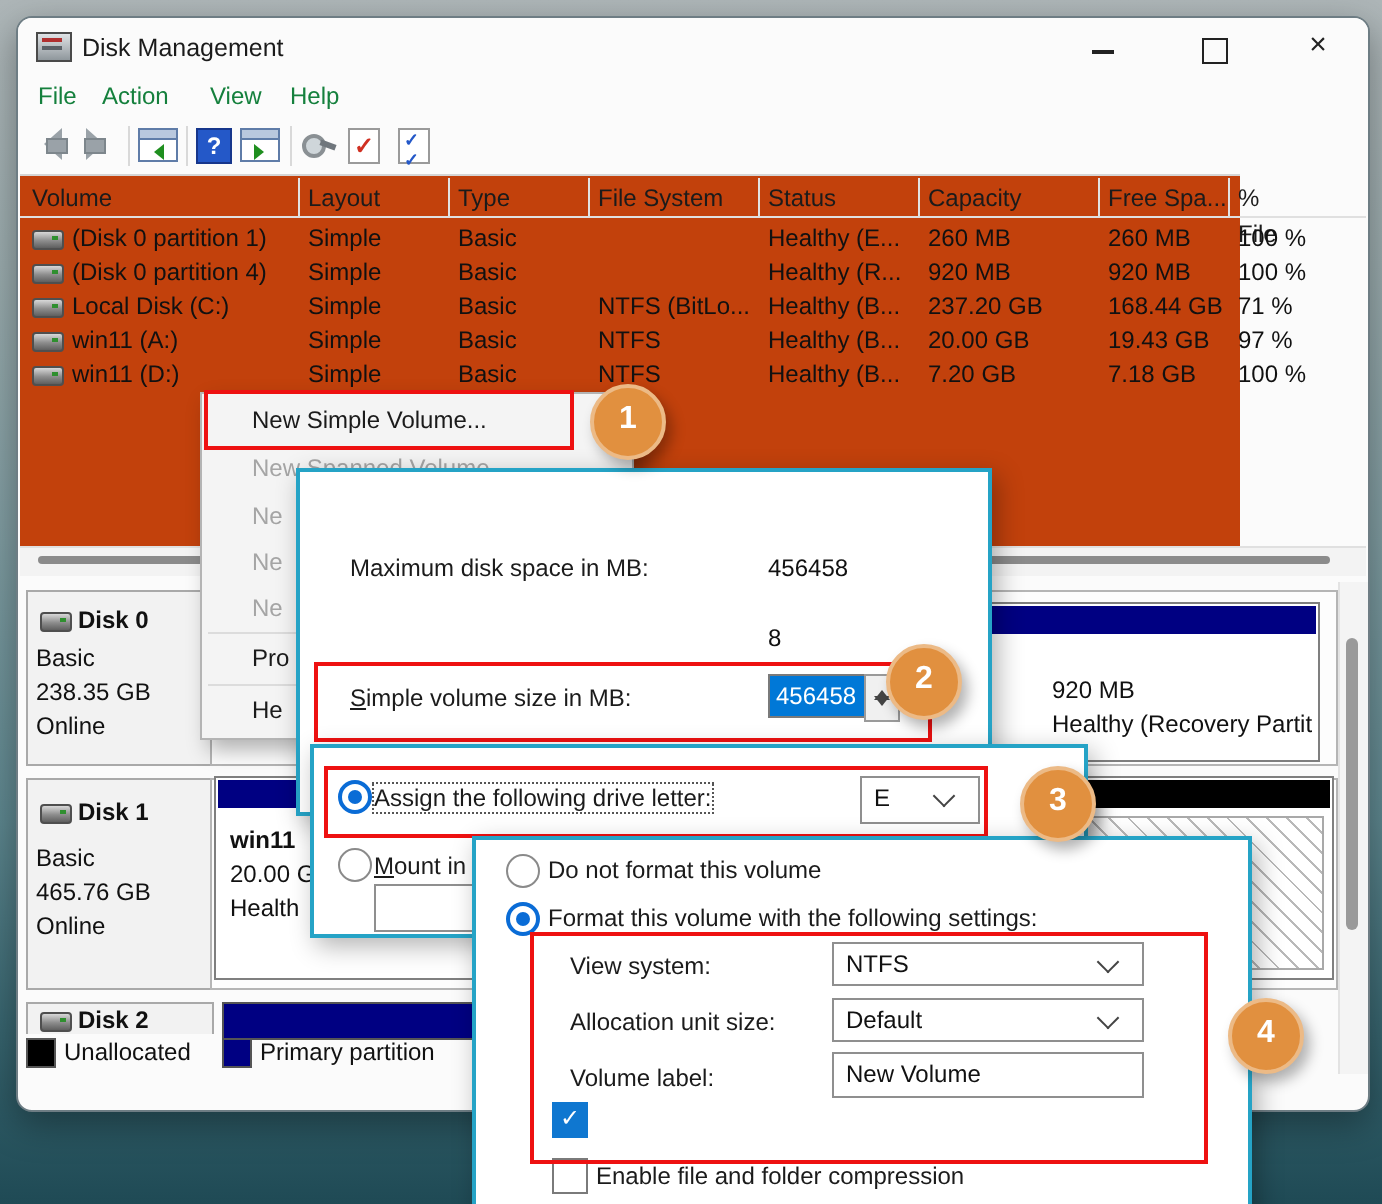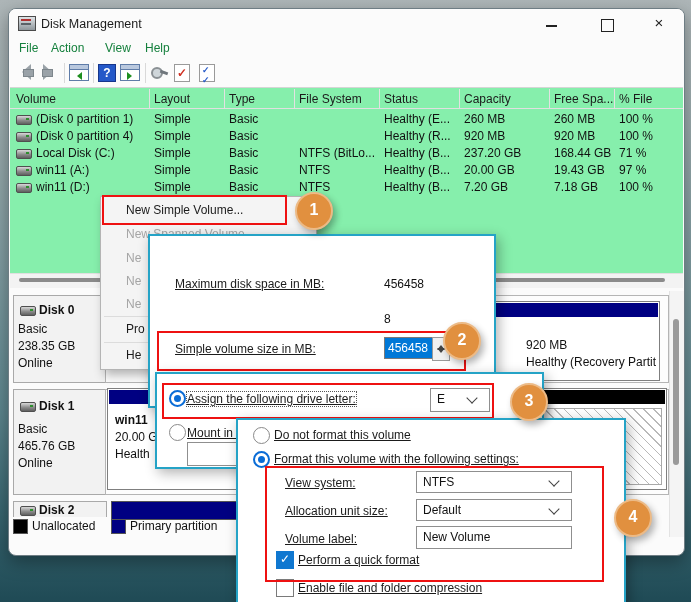--- a/index.html
+++ b/index.html
@@ -25,21 +25,21 @@
   .mmcicon{width:18px;height:15px;border:1px solid #5f7ca8;background:#fff;}
   .mmcicon .bar{position:absolute;left:0;top:0;right:0;height:4px;background:#b9c8de;border-bottom:1px solid #5f7ca8;}
   .mmcicon .tri{position:absolute;top:7px;width:0;height:0;border:4px solid transparent;}
   .helpicon{width:16px;height:16px;background:#2458c8;color:#fff;font-weight:bold;text-align:center;line-height:16px;font-size:12px;border:1px solid #16368c;}
   .pagicon{width:14px;height:16px;background:#fff;border:1px solid #9a9a9a;}
   .pagicon .mark{position:absolute;left:2px;top:1px;font-size:12px;font-weight:bold;}
   .lens{width:18px;height:14px;}
   .lens .glass{position:absolute;left:1px;top:3px;width:8px;height:8px;border:2px solid #8a9094;border-radius:50%;background:#cfd6da;}
   .lens .handle{position:absolute;left:10px;top:7px;width:8px;height:3px;background:#6f7competitive77;background:#6f767c;transform:rotate(20deg);}
   
-  #listview{left:1px;top:78px;width:673px;height:186px;background:#86efac;border-top:1px solid #d5d5d5;}
+  #listview{left:1px;top:78px;width:610px;height:186px;background:#c2410c;border-top:1px solid #d5d5d5;}
   .colhead{top:2px;height:18px;line-height:18px;color:#1b1b1b;}
   .colsep{top:1px;width:1px;height:19px;background:#e2e2e2;}
   .lv-row-text{height:17px;line-height:17px;white-space:nowrap;}
   .volicon{width:14px;height:8px;border-radius:2px;background:linear-gradient(180deg,#d8d8d8 0%,#8c8c8c 55%,#5f5f5f 100%);border:1px solid #4f4f4f;}
   .volicon i{position:absolute;right:2px;top:2px;width:3px;height:2px;background:#2f8f2f;}
   .hscroll{left:1px;top:264px;width:673px;height:14px;background:#f3f3f3;border-top:1px solid #e0e0e0;}
   .hthumb{left:10px;top:269px;width:646px;height:4px;background:#8b8b8b;border-radius:2px;}
   
   .diskinfo{left:4px;width:92px;background:#f2f2f2;border:1px solid #a9a9a9;}
   .diskname{font-weight:bold;color:#111;}
@@ -53,21 +53,21 @@
   
   #ctxmenu{left:100px;top:196px;width:215px;height:172px;background:#f4f4f4;border:1px solid #b4b4b4;box-shadow:4px 5px 10px rgba(0,0,0,.3);z-index:10;}
   .ctx-item{left:126px;width:160px;height:22px;line-height:22px;color:#1b1b1b;z-index:11;}
   .ctx-item.disabled{color:#a5a5a5;}
   .ctx-sep{left:104px;width:205px;height:1px;background:#dcdcdc;z-index:11;}
   
   .dlg{background:#fff;border:2px solid #25a3c6;box-shadow:3px 4px 12px rgba(0,0,0,.30);}
   .redbox{border:2px solid #ee1111;background:transparent;}
   .badge{width:34px;height:34px;border-radius:50%;background:#e1903f;border:2px solid #ecba86;color:#fff;
     font-weight:bold;font-size:16px;text-align:center;line-height:32px;z-index:40;box-shadow:3px 4px 7px rgba(0,0,0,.3);}
-  .fieldlbl{color:#1b1b1b;white-space:nowrap;text-decoration:underline;}
+  .fieldlbl{color:#1b1b1b;white-space:nowrap;}
   .ufirst::first-letter{text-decoration:underline;}
   .spininput{background:#0078d7;color:#fff;border:1px solid #7a7a7a;line-height:20px;padding-left:3px;font-size:12px;}
   .spinner{border:1px solid #9a9a9a;background:#f0f0f0;}
   .spinner .tri-u{position:absolute;left:4px;top:3px;width:0;height:0;border:4px solid transparent;border-bottom:5px solid #444;}
   .spinner .tri-d{position:absolute;left:4px;bottom:3px;width:0;height:0;border:4px solid transparent;border-top:5px solid #444;}
   .radio{width:15px;height:15px;border-radius:50%;border:1px solid #8a8a8a;background:#fff;}
   .radio.sel{border:2px solid #0a6cd6;width:13px;height:13px;}
   .radio.sel i{position:absolute;left:3px;top:3px;width:7px;height:7px;border-radius:50%;background:#0a6cd6;}
   .dd{border:1px solid #8f8f8f;background:#fff;line-height:20px;padding-left:6px;}
   .chev{position:absolute;width:7px;height:7px;border-right:1.6px solid #444;border-bottom:1.6px solid #444;transform:rotate(45deg);}
@@ -325,19 +325,18 @@
   <div class="abs fieldlbl" style="left:274px;top:452px;z-index:23;">Format this volume with the following settings:</div>
   <div class="abs fieldlbl" style="left:285px;top:476px;z-index:23;">View system:</div>
   <div class="abs dd" style="left:416px;top:471px;width:148px;height:20px;z-index:23;">NTFS</div>
   <span class="abs chev" style="left:550px;top:477px;z-index:24;"></span>
   <div class="abs fieldlbl" style="left:285px;top:504px;z-index:23;">Allocation unit size:</div>
   <div class="abs dd" style="left:416px;top:499px;width:148px;height:20px;z-index:23;">Default</div>
   <span class="abs chev" style="left:550px;top:505px;z-index:24;"></span>
   <div class="abs fieldlbl" style="left:285px;top:532px;z-index:23;">Volume label:</div>
   <div class="abs tbox" style="left:416px;top:526px;width:148px;height:21px;z-index:23;">New Volume</div>
   <div class="abs cb checked" style="left:276px;top:551px;z-index:23;">✓</div>
-  <div class="abs fieldlbl" style="left:298px;top:553px;z-index:23;">Perform a quick format</div>
   <div class="abs cb" style="left:276px;top:579px;z-index:23;"></div>
   <div class="abs fieldlbl" style="left:298px;top:581px;z-index:23;">Enable file and folder compression</div>
   <div class="abs redbox" style="left:265px;top:466px;width:335px;height:112px;z-index:24;"></div>
   <div class="abs badge" style="left:614px;top:499px;">4</div>
 
 </div>
 
 </body></html>

